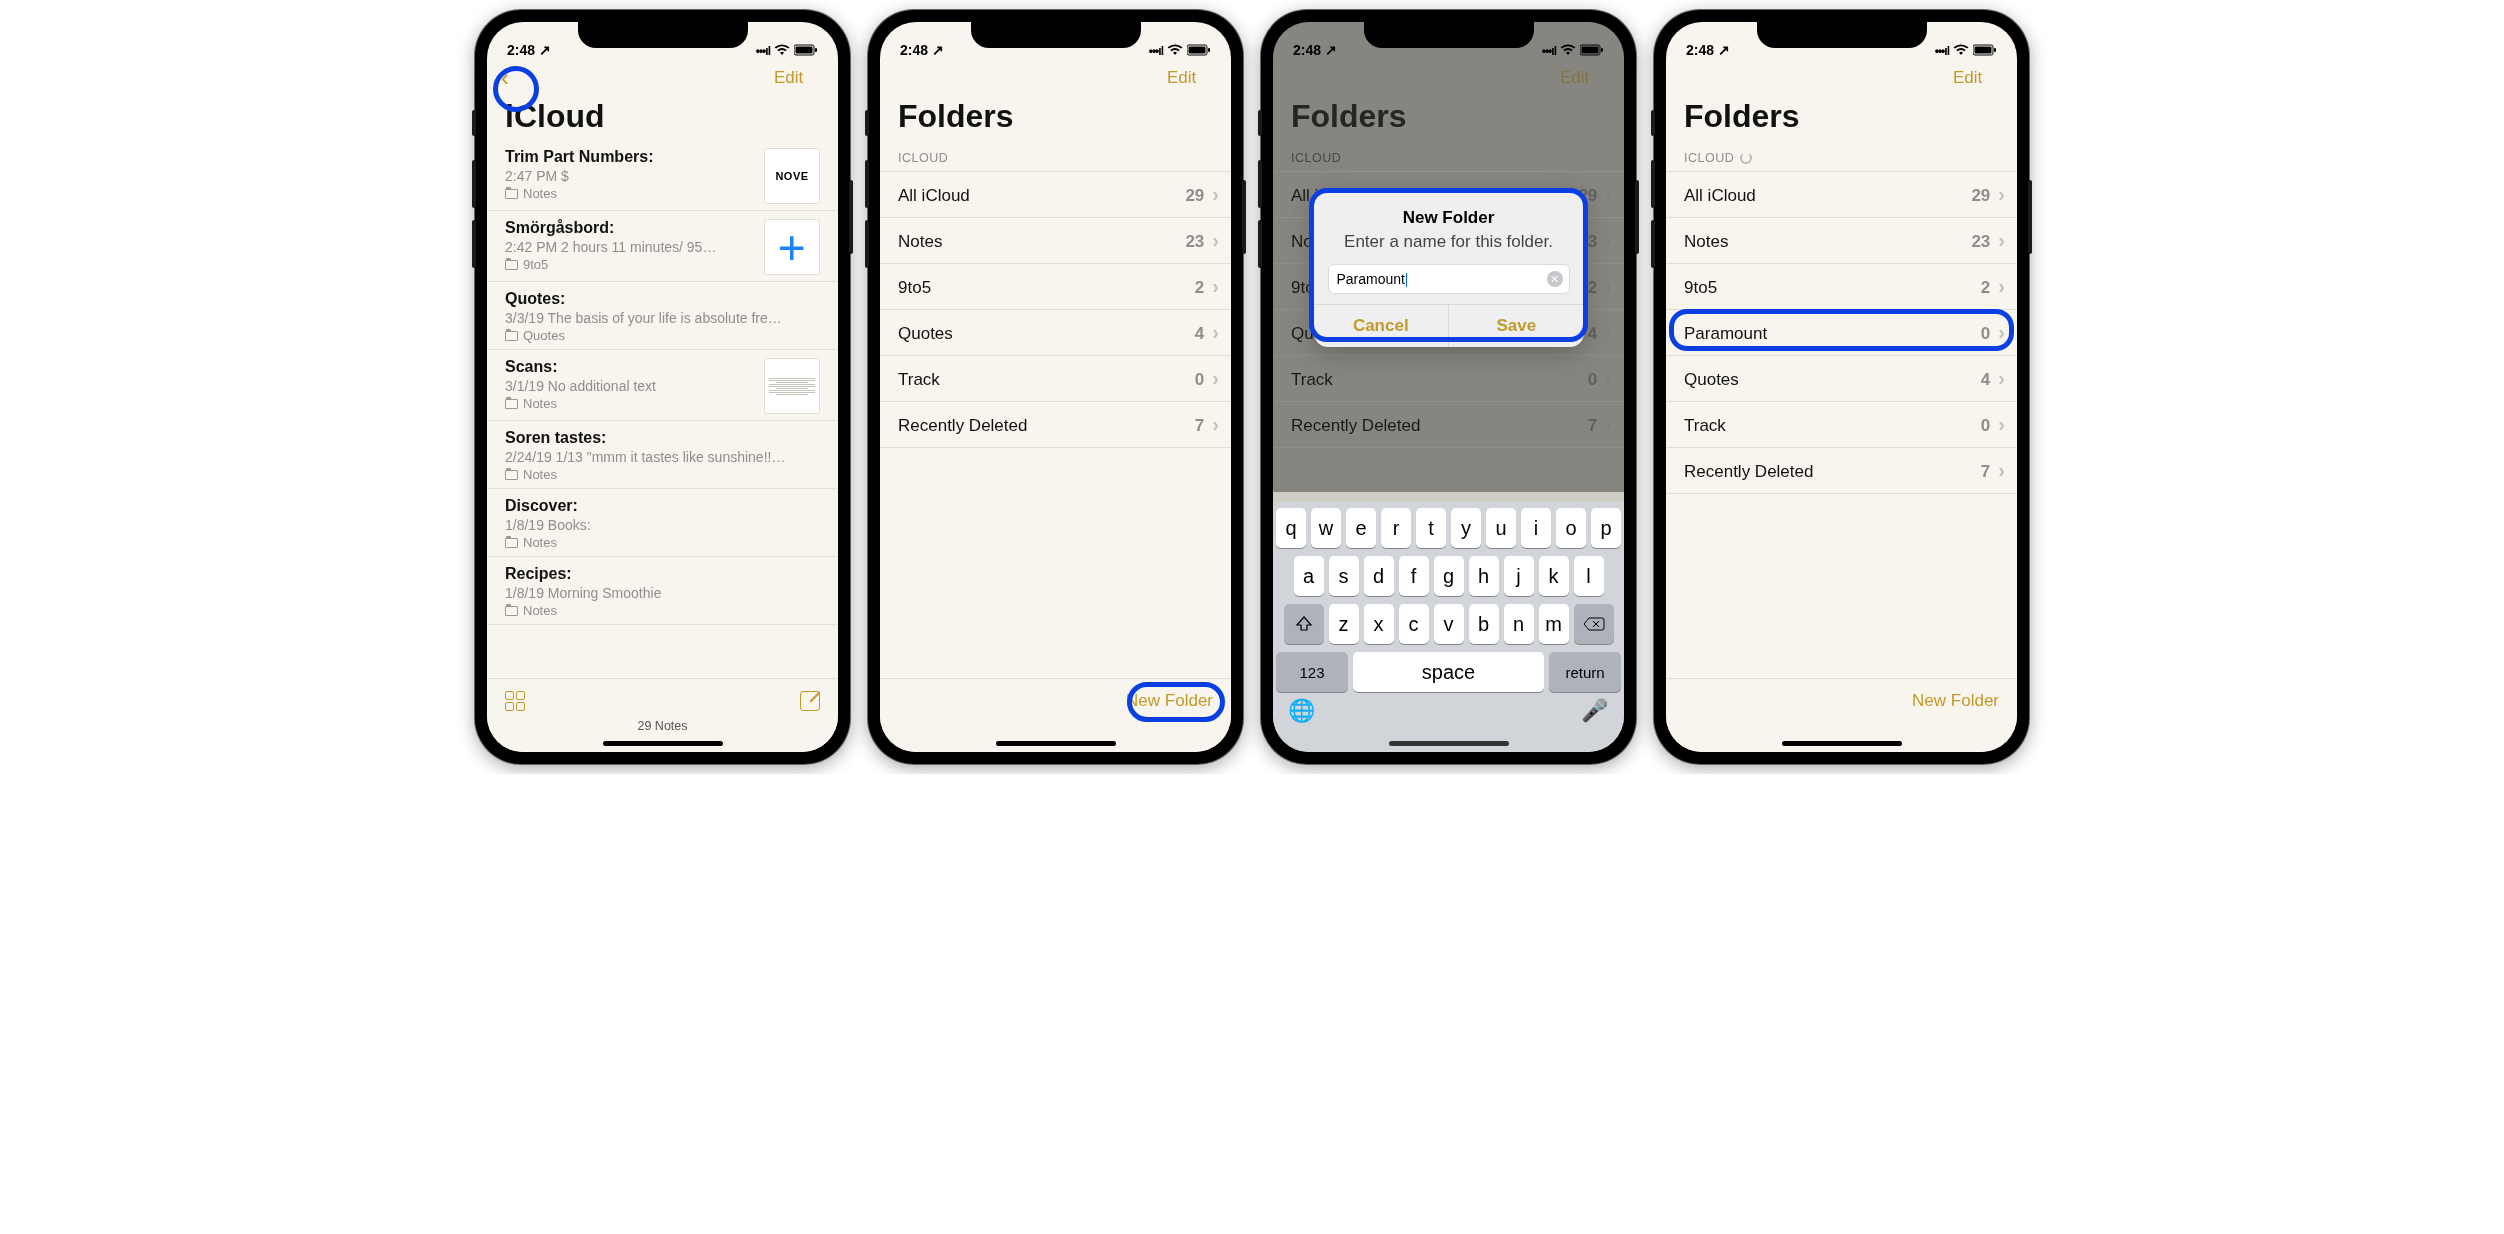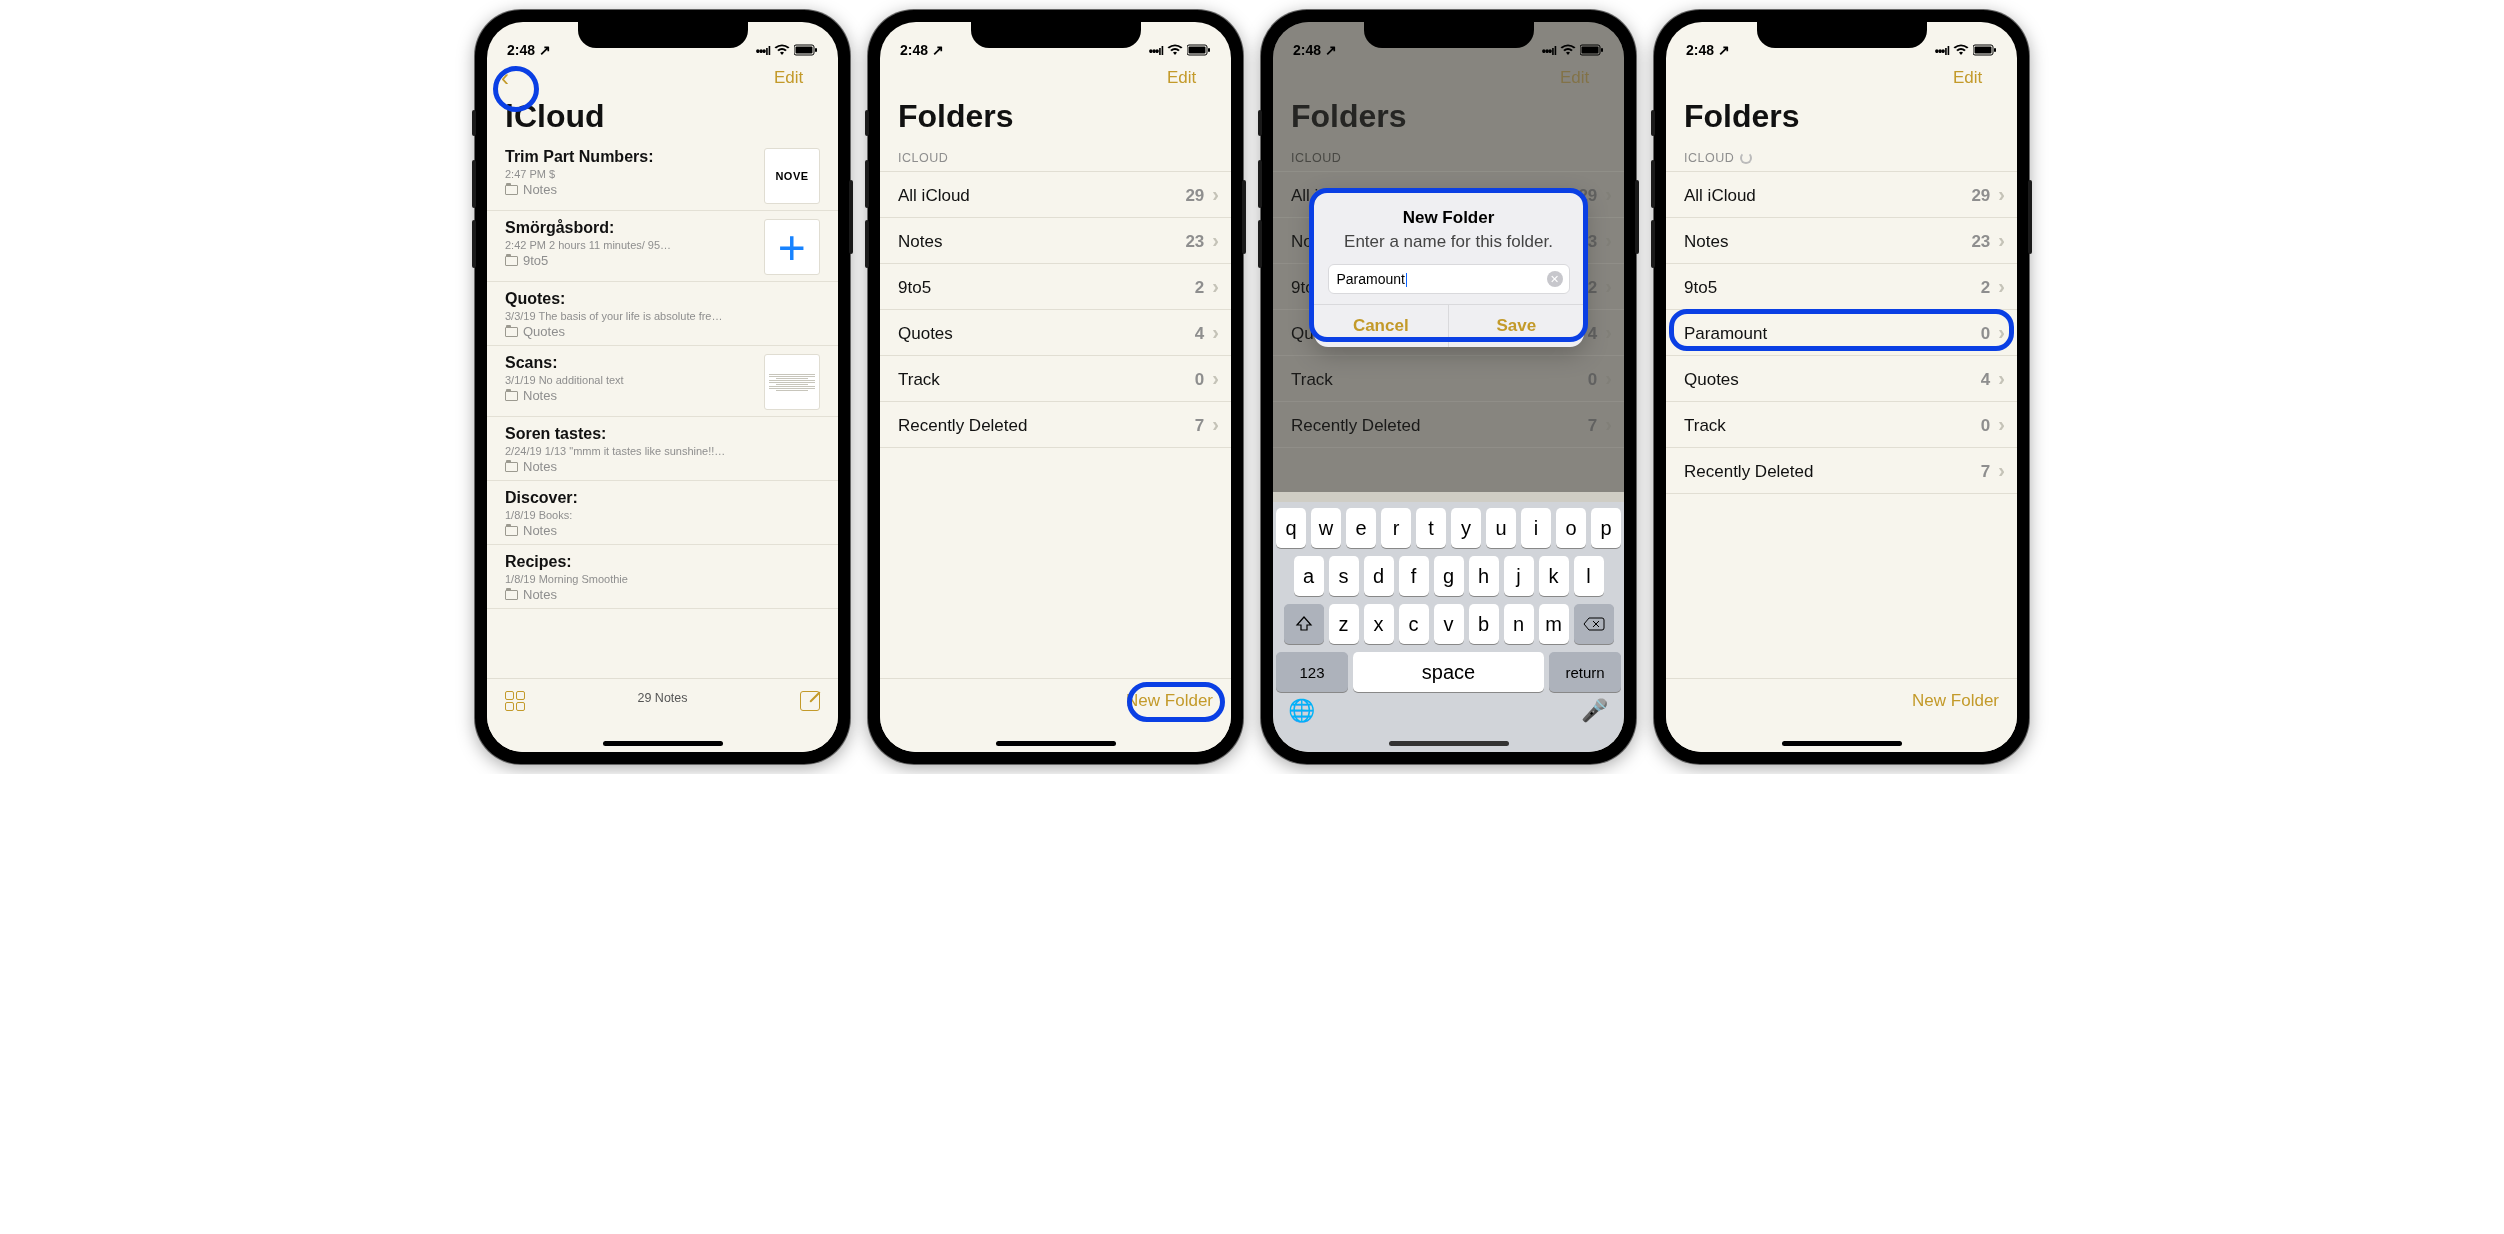--- a/index.html
+++ b/index.html
@@ -56,34 +56,34 @@
   .folder-row {
     display:flex; align-items:center; justify-content:space-between;
     padding: 13px 12px 11px 18px; font-size:17px; color:#111;
     border-bottom:1px solid #e1ded3;
   }
   .folder-row:first-of-type { border-top:1px solid #e1ded3; }
   .fr-right { display:flex; align-items:center; gap:8px; color:#8e8e8e; font-size:17px;font-weight:bold; }
   .chevron { color:#c5c3b8; font-size:20px; margin-top:-2px; }
   .note-item { padding: 8px 18px 6px 18px; border-bottom:1px solid #e3e0d5; }
   .note-item .title { font-size:16px; font-weight:600; color:#111; }
-  .note-item .sub { font-size:11px; color:#8e8e8e; margin-top:2px; white-space:nowrap; overflow:hidden; text-overflow:ellipsis; }
+  .note-item .sub { font-size:14px; color:#8e8e8e; margin-top:2px; white-space:nowrap; overflow:hidden; text-overflow:ellipsis; }
   .note-item .loc { font-size:13px; color:#8e8e8e; margin-top:2px; display:flex; align-items:center; gap:5px; }
   .note-item.with-thumb { display:flex; }
   .note-item.with-thumb .text { flex:1; min-width:0; }
   .thumb { width:56px; height:56px; background:#fff; border:1px solid #e0ddd2; border-radius:3px; flex-shrink:0; display:flex; align-items:center; justify-content:center; font-weight:800; font-size:11px; letter-spacing:.5px; }
   .thumb.plus { color:#1783ff; font-size:48px; font-weight:300; }
   .thumb.scan { flex-direction:column; gap:1px; padding:4px; }
   .thumb.scan .ln { height:1px; width:100%; background:#c7c5bb; }
   .toolbar {
     position:absolute; bottom:0; left:0; right:0;
     height: 74px; display:flex; align-items:flex-start; justify-content:space-between;
     padding: 12px 18px 0; background:#f7f5ed; border-top:1px solid #e1ded3;
   }
-  .toolbar .count { font-size:12.5px; color:#555; }
+  .toolbar .count { font-size:12.5px; color:#555;margin-top:28px; }
   .home-ind { position:absolute; bottom:6px; left:50%; transform:translateX(-50%); width:120px; height:5px; background:#000; border-radius:3px; }
   .highlight-oval {
     position:absolute; border:5px solid #0a3fe4; border-radius:999px; z-index:60; pointer-events:none;
   }
   .highlight-rect {
     position:absolute; border:5px solid #0a3fe4; border-radius:18px; z-index:60; pointer-events:none;
   }
   .dim-overlay { position:absolute; inset:0; background:rgba(0,0,0,0.35); }
   .alert {
     position:absolute; left:50%; top:170px; transform:translateX(-50%);

